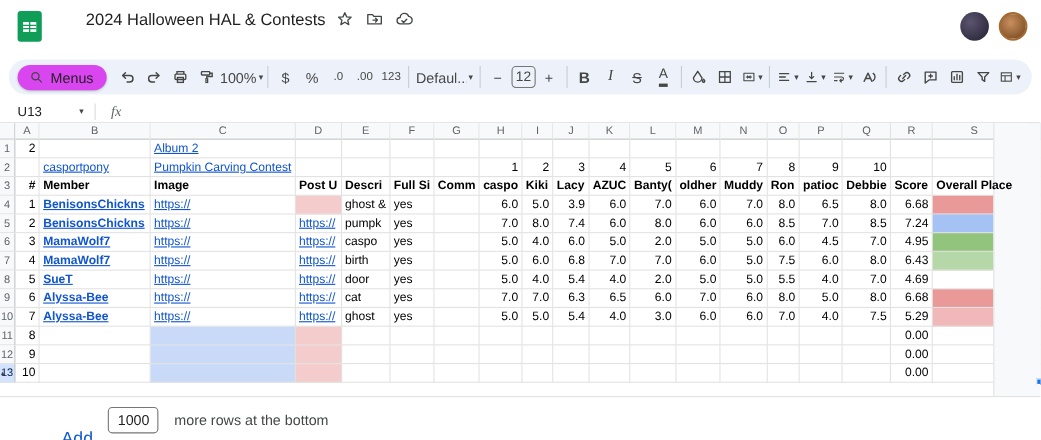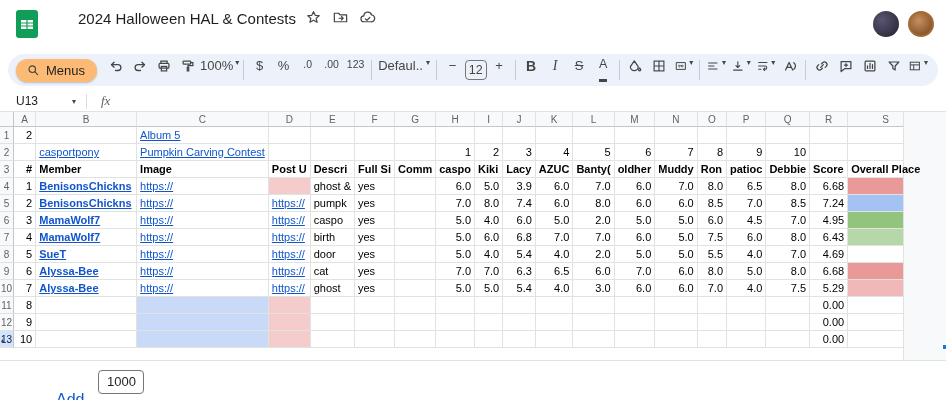--- a/index.html
+++ b/index.html
@@ -17,25 +17,25 @@
   .menubar { display:flex; align-items:center; height:24px; margin-left:-8px; }
   .menu-item { font-size:13px; color:#1f1f1f; padding:2px 8px; border-radius:4px; cursor:default; }
   .top-right { display:flex; align-items:center; gap:9px; margin-top:6px; }
   .avatar { width:26px; height:26px; border-radius:50%; display:inline-block; }
   .av1 { background:radial-gradient(circle at 35% 35%, #5a5470, #23202f); }
   .av2 { background:radial-gradient(circle at 40% 35%, #c98f5e, #70421c); border:2px solid #a36a33; }
 
   
   .toolbar { margin:2px 8px 5px 8px; background:#edf2fa; border-radius:18px; height:32px;
     display:flex; align-items:center; padding:0 8px; gap:1px; white-space:nowrap; }
-  .menus-pill { display:flex; align-items:center; gap:6px; background:#fdba74; border-radius:16px;
+  .menus-pill { display:flex; align-items:center; gap:6px; background:#d946ef; border-radius:16px;
     padding:4px 12px 4px 10px; font-size:13px; color:#1f1f1f; margin-right:6px;
     box-shadow:0 1px 2px rgba(60,64,67,.3); }
   .menus-pill svg { width:14px; height:14px; color:#444746; }
-  .tbtn { display:inline-flex; justify-content:center; min-width:23px; height:24px;
+  .tbtn { display:inline-flex; align-items:center; justify-content:center; min-width:23px; height:24px;
     border-radius:4px; color:#444746; font-size:13px; padding:0 2px; }
   .tbtn svg { width:16px; height:16px; }
   .sep { width:1px; height:20px; background:#c6ccd6; margin:0 3px; flex:0 0 auto; }
   .caret { font-size:8px; color:#444746; margin-left:2px; }
   .zoom-label, .font-label { font-size:13px; color:#444746; }
   .font-label { width:52px; overflow:hidden; text-align:left; }
   .size-box { border:1px solid #747775; border-radius:4px; width:24px; height:20px;
     display:inline-flex; align-items:center; justify-content:center; font-size:12.5px; color:#444746; }
   .lbl-b { font-weight:700; font-size:14px; }
   .lbl-i { font-style:italic; font-family:"Liberation Serif", serif; font-size:14px; }
@@ -383,21 +383,21 @@
           <th class="ch">T</th>
           <th class="ch selhdr">U</th>
         </tr>
         <tr>
           <th class="rh">1</th>
           <td class="cell">
             <div class="txt r">2</div>
           </td>
           <td class="cell"></td>
           <td class="cell">
-            <div class="txt lnk ov">Album 5</div>
+            <div class="txt lnk ov">Album 2</div>
           </td>
           <td class="cell"></td>
           <td class="cell"></td>
           <td class="cell"></td>
           <td class="cell"></td>
           <td class="cell"></td>
           <td class="cell"></td>
           <td class="cell"></td>
           <td class="cell"></td>
           <td class="cell"></td>
@@ -1033,13 +1033,14 @@
           </td>
         </tr>
       </tbody>
     </table>
   <div class="gutter"></div>
 </div>
 
 <div class="sheet-footer">
   <button class="add-btn">Add</button>
   <input class="rowcount" value="1000" style="">
+  <span class="suffix">more rows at the bottom</span>
 </div>
 
 </body></html>

